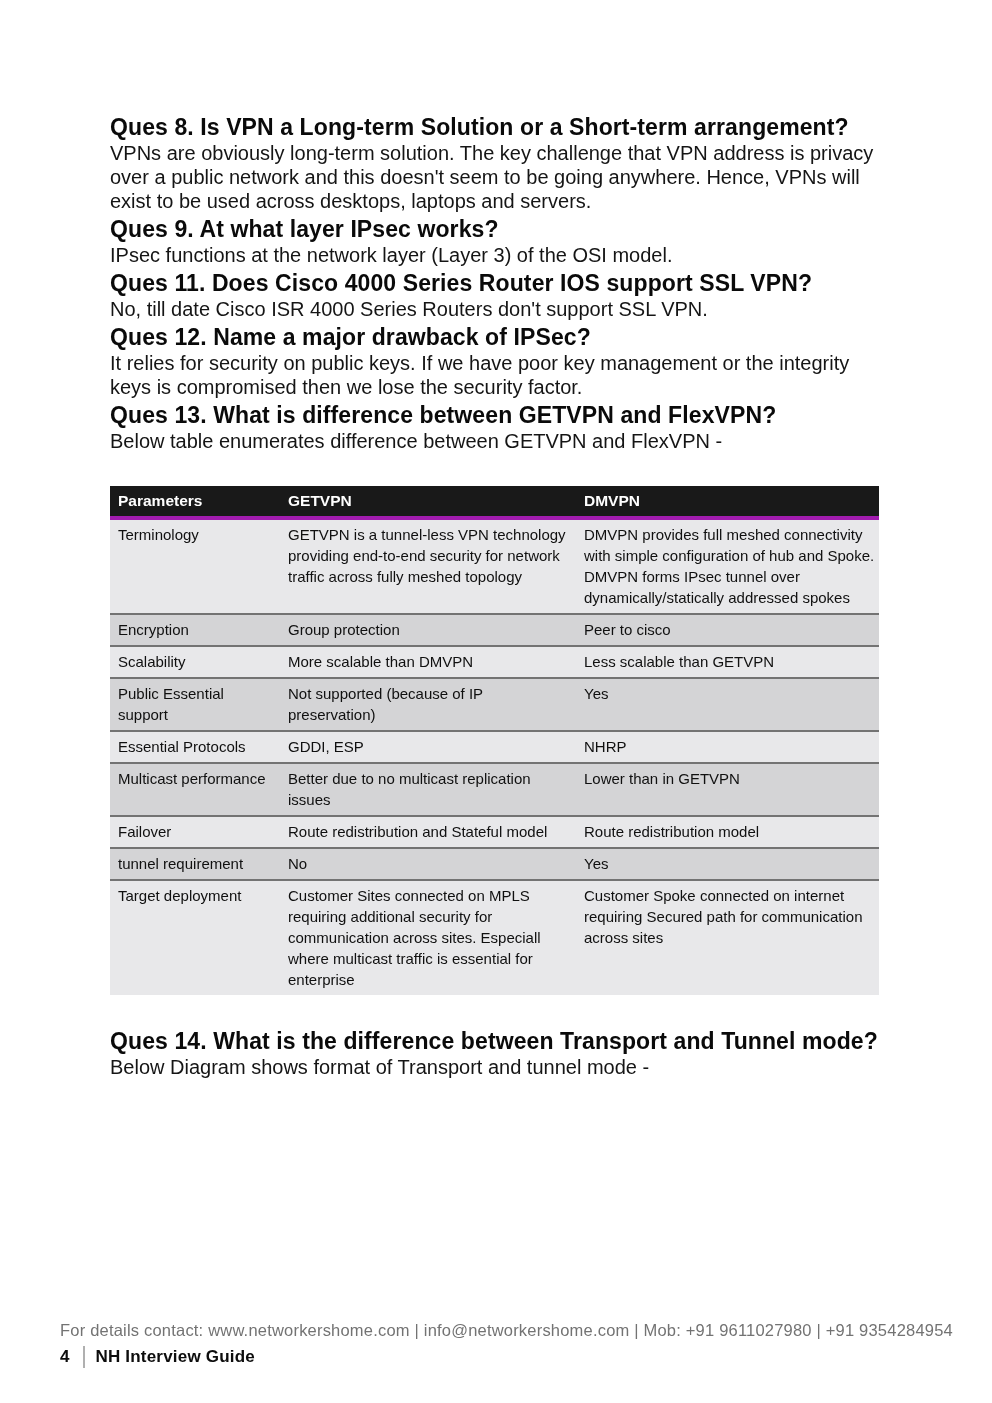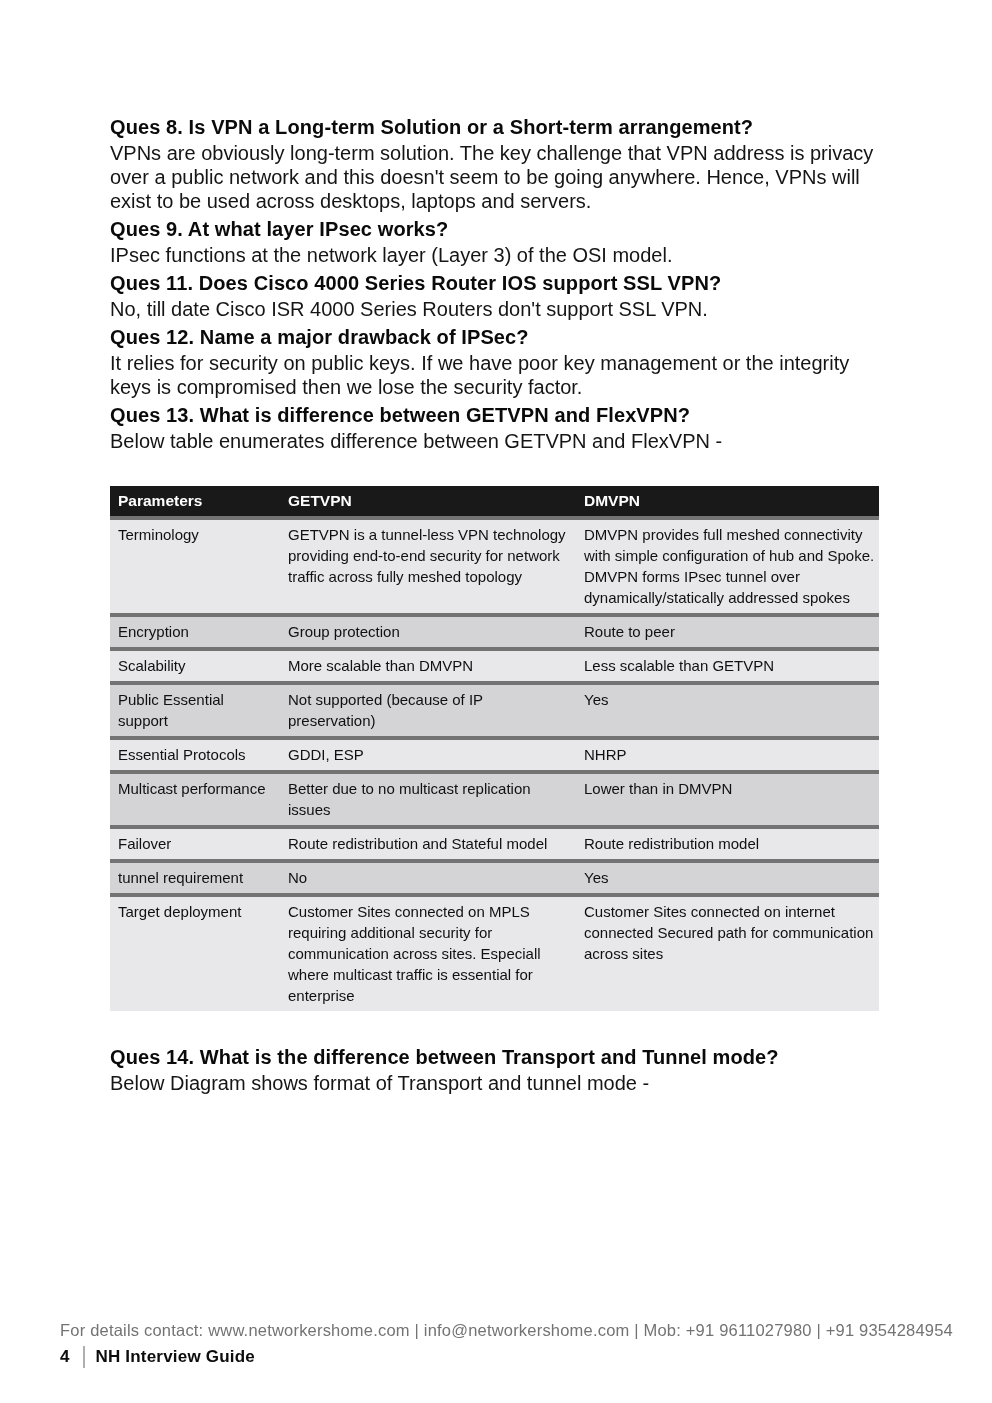--- a/index.html
+++ b/index.html
@@ -11,21 +11,21 @@
     color:#111;
     overflow:hidden;
   }
   .content{
     position:absolute;
     left:110px;top:118px;
     width:780px;
   }
   .qa{margin:0 0 7px 0;}
   .qa h2{
-    font-size:20px;line-height:19px;
+    font-size:23px;line-height:19px;
     font-weight:bold;color:#0a0a0a;
     margin:0 0 4px 0;letter-spacing:0.1px;
   }
   .qa p{
     font-size:20px;line-height:24px;
     margin:0;color:#151515;
   }
   
   table.cmp{
     border-collapse:separate;border-spacing:0;
@@ -39,22 +39,22 @@
     font-size:15.5px;font-weight:bold;
     text-align:left;vertical-align:middle;
     height:30px;padding:0 4px 0 8px;
   }
   table.cmp tbody td{
     font-size:15px;line-height:21px;
     vertical-align:top;
     padding:4px 4px 5px 8px;
     color:#101010;
   }
-  table.cmp tbody tr td{border-top:4px solid #737373;}
-  table.cmp tbody tr.first td{border-top:4px solid #737373;}
+  table.cmp tbody tr td{border-top:2px solid #737373;}
+  table.cmp tbody tr.first td{border-top:4px solid #a21caf;}
   tr.row-light td{background:#e8e8ea;}
   tr.row-dark td{background:#d4d4d6;}
   .after-table{margin-top:37px;}
   
   .contact-line{
     position:absolute;left:60px;top:1320px;
     width:900px;
     font-size:16.5px;line-height:20px;color:#737373;
     letter-spacing:0.2px;
   }
@@ -118,56 +118,56 @@
       </thead>
       <tbody>
         <tr class="row-light first">
           <td>Terminology</td>
           <td>GETVPN is a tunnel-less VPN technology providing end-to-end security for network traffic across fully meshed topology</td>
           <td>DMVPN provides full meshed connectivity with simple configuration of hub and Spoke. DMVPN forms IPsec tunnel over dynamically/statically addressed spokes</td>
         </tr>
         <tr class="row-dark">
           <td>Encryption</td>
           <td>Group protection</td>
-          <td>Route to peer</td>
+          <td>Peer to cisco</td>
         </tr>
         <tr class="row-light">
           <td>Scalability</td>
           <td>More scalable than DMVPN</td>
           <td>Less scalable than GETVPN</td>
         </tr>
         <tr class="row-dark">
           <td>Public Essential support</td>
           <td>Not supported (because of IP preservation)</td>
           <td>Yes</td>
         </tr>
         <tr class="row-light">
           <td>Essential Protocols</td>
           <td>GDDI, ESP</td>
           <td>NHRP</td>
         </tr>
         <tr class="row-dark">
           <td>Multicast performance</td>
           <td>Better due to no multicast replication issues</td>
-          <td>Lower than in DMVPN</td>
+          <td>Lower than in GETVPN</td>
         </tr>
         <tr class="row-light">
           <td>Failover</td>
           <td>Route redistribution and Stateful model</td>
           <td>Route redistribution model</td>
         </tr>
         <tr class="row-dark">
           <td>tunnel requirement</td>
           <td>No</td>
           <td>Yes</td>
         </tr>
         <tr class="row-light">
           <td>Target deployment</td>
           <td>Customer Sites connected on MPLS requiring additional security for communication across sites. Especiall where multicast traffic is essential for enterprise</td>
-          <td>Customer Sites connected on internet connected Secured path for communication across sites</td>
+          <td>Customer Spoke connected on internet requiring Secured path for communication across sites</td>
         </tr>
       </tbody>
     </table>
 
     <section class="qa after-table">
       <h2>Ques 14. What is the difference between Transport and Tunnel mode?</h2>
       <p>Below Diagram shows format of Transport and tunnel mode -</p>
     </section>
 
   </div>

